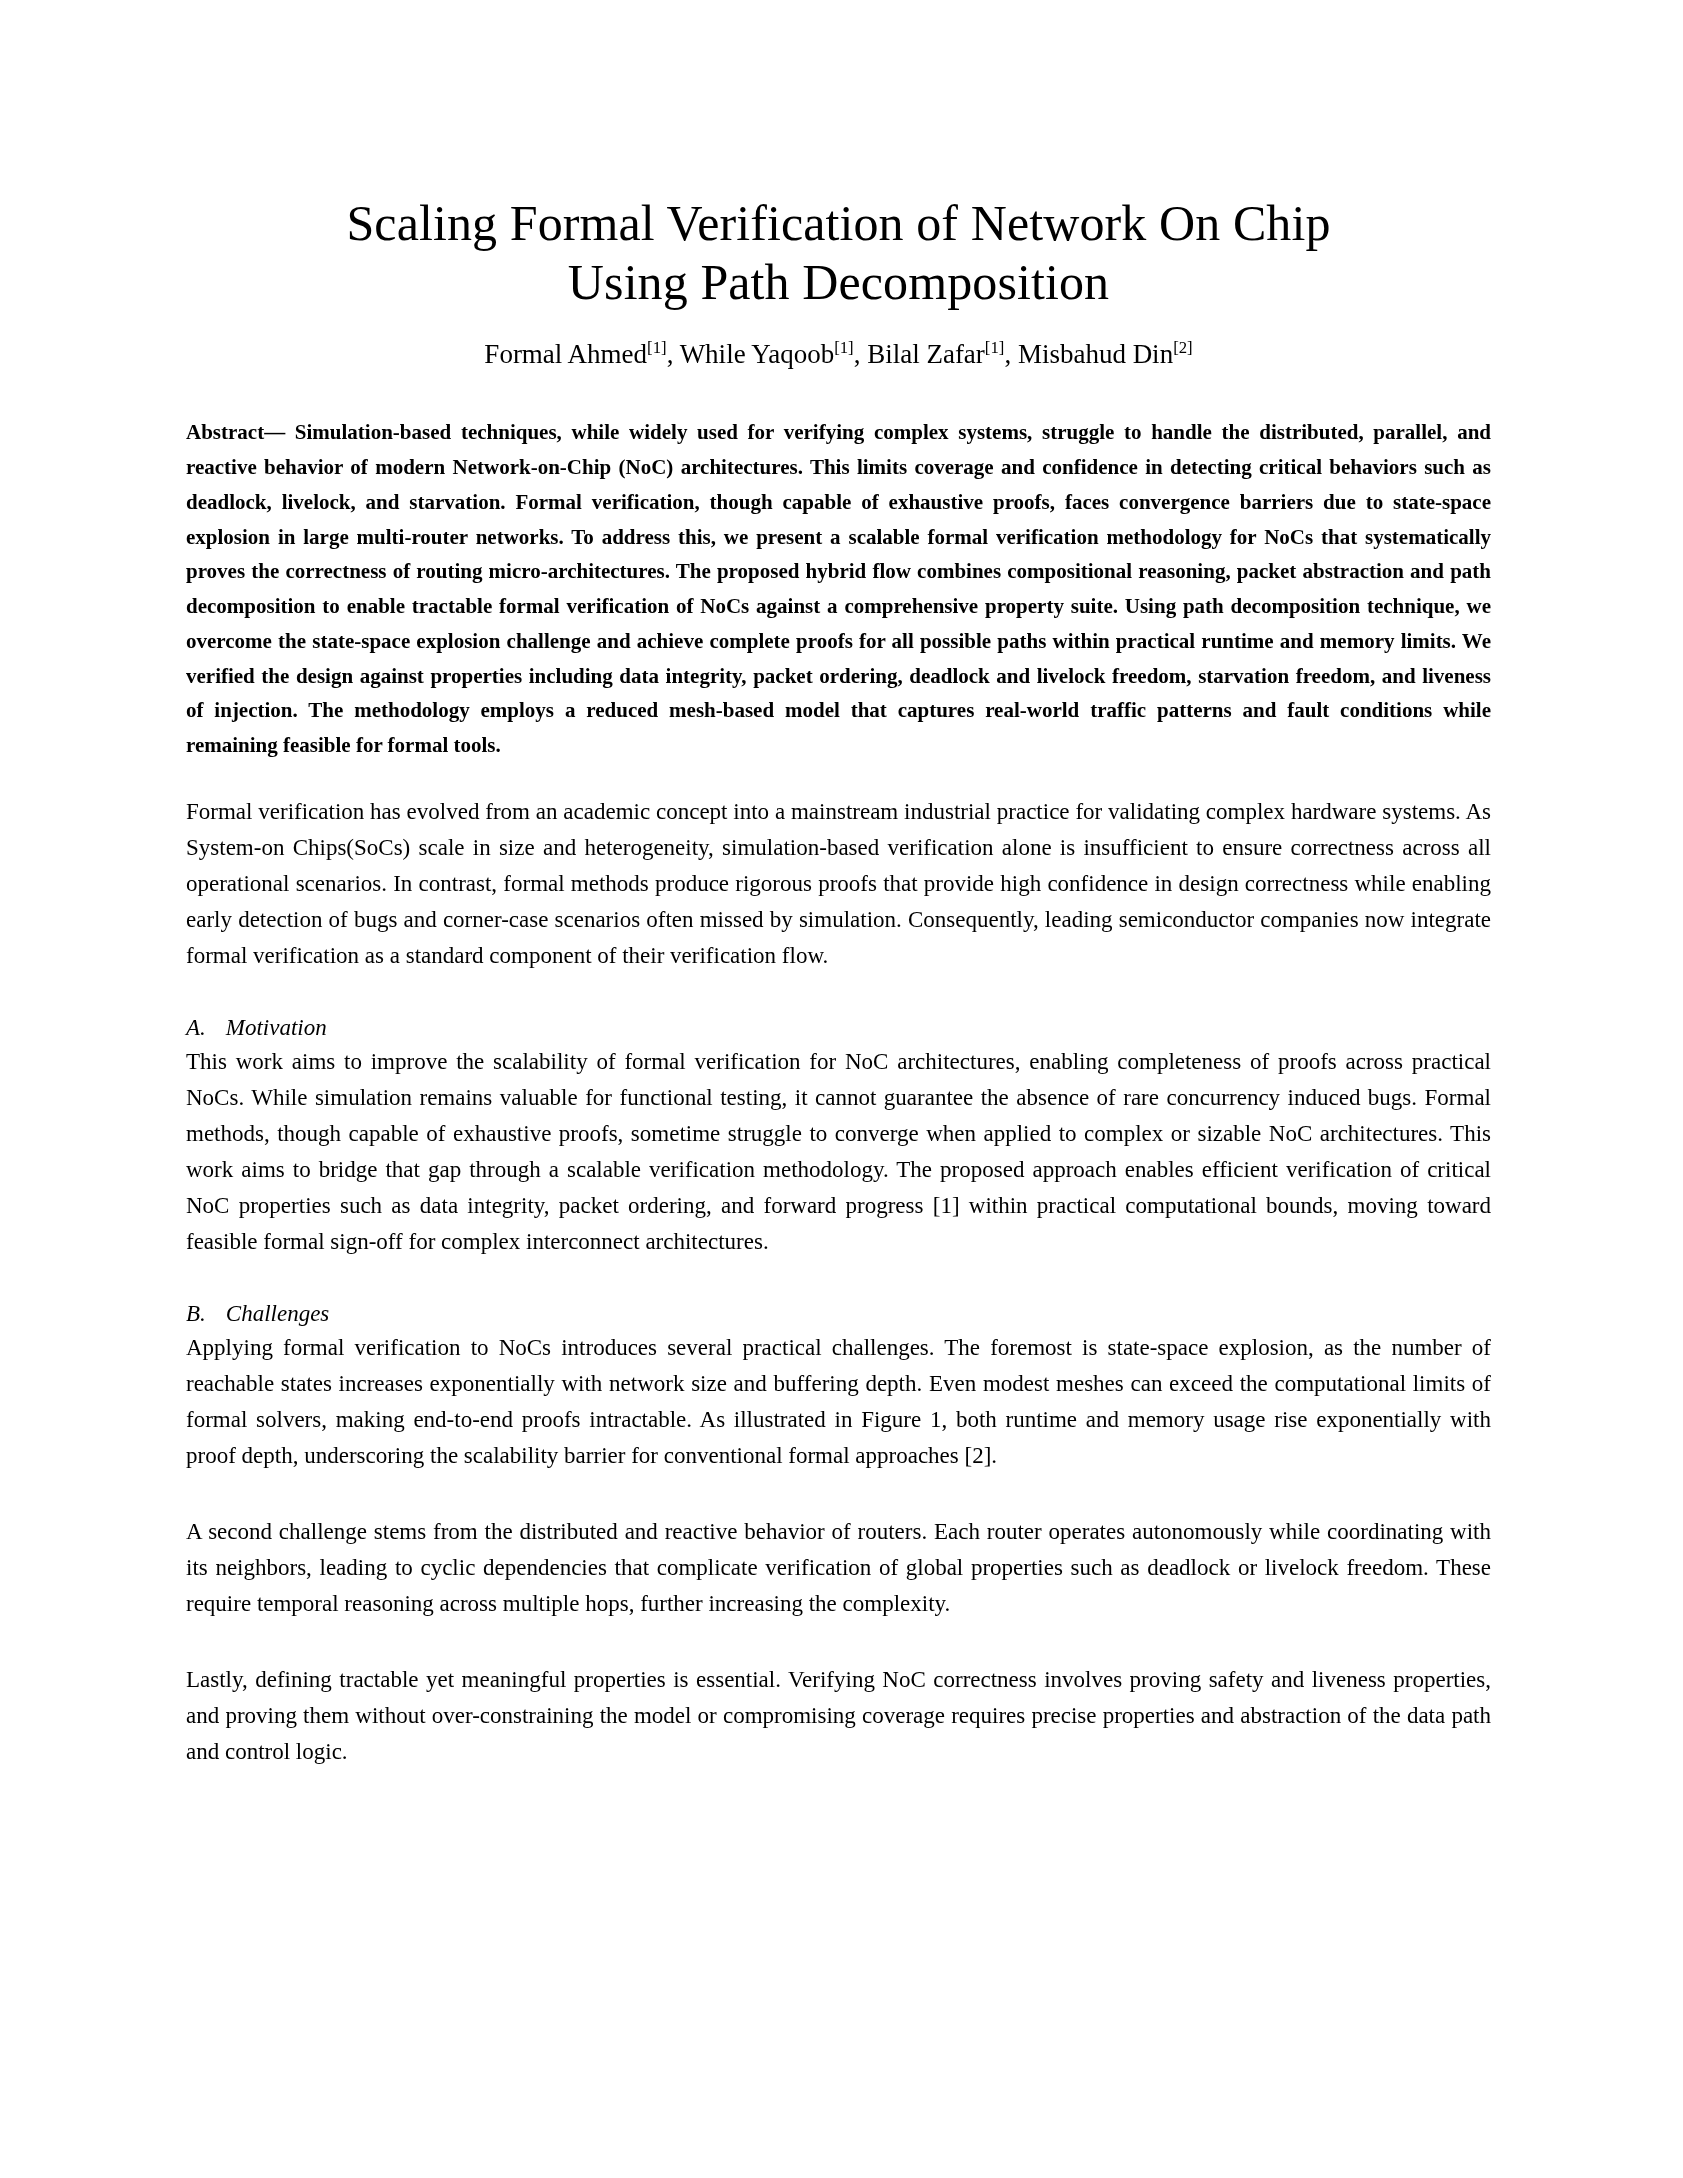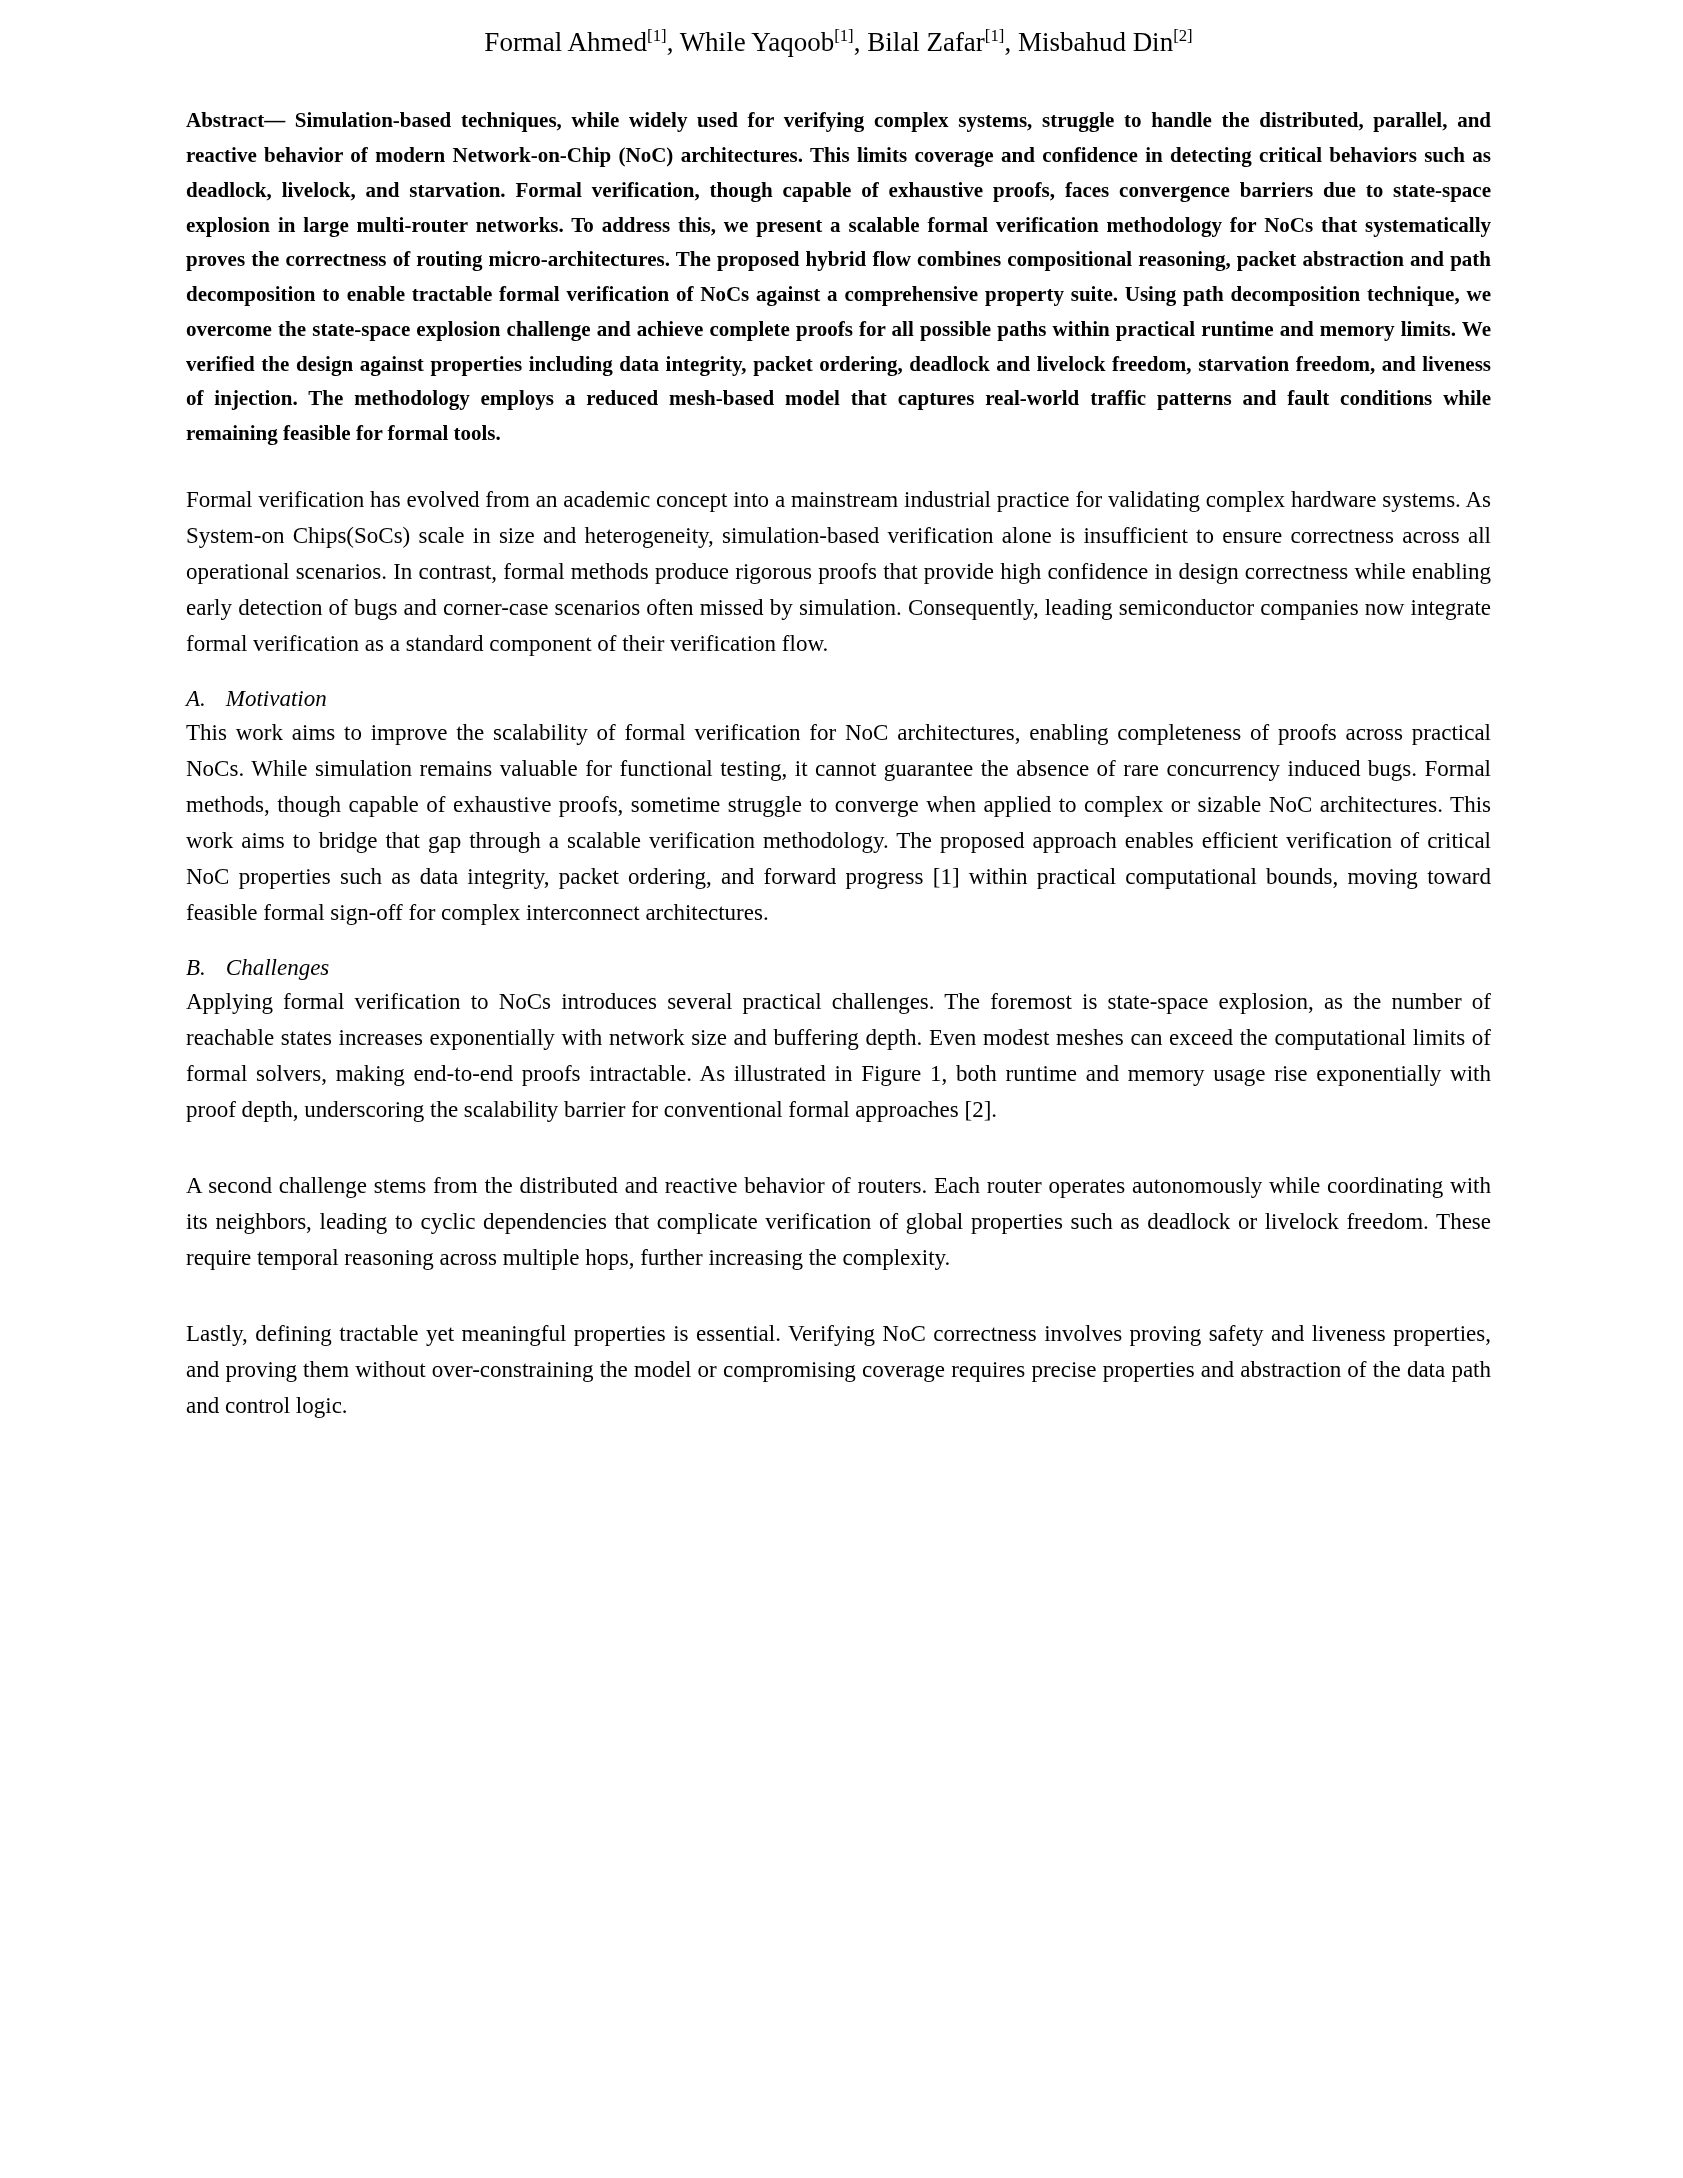--- a/index.html
+++ b/index.html
@@ -91,39 +91,43 @@
     hyphens: none;
     margin: 0;
   }
   .para.first {
     margin-top: 31px;
   }
   .para.spaced {
     margin-top: 40px;
   }
   .subsection {
-    margin-top: 24px;
+    margin-top: 41px;
     margin-bottom: 3px;
     font-size: 23px;
     font-style: italic;
   }
   .subsection .sub-letter {
     font-style: italic;
   }
   .subsection .gap {
     display: inline-block;
     width: 20px;
   }
 </style>
 </head>
 <body>
 
 <div class="page">
   <div class="content">
 
+    <div class="title-block">
+      <div class="title-line">Scaling Formal Verification of Network On Chip</div>
+      <div class="title-line">Using Path Decomposition</div>
+    </div>
 
     <div class="authors-block">
       <div class="authors-line">
         <span>Formal Ahmed</span><sup class="aff">[1]</sup><span>, </span><span>While Yaqoob</span><sup class="aff">[1]</sup><span>, </span><span>Bilal Zafar</span><sup class="aff">[1]</sup><span>, </span><span>Misbahud Din</span><sup class="aff">[2]</sup>
       </div>
     </div>
 
     <div class="abstract"><span class="abstract-label">Abstract— </span><span>Simulation-based techniques, while widely used for verifying complex systems, struggle to handle the distributed, parallel, and reactive behavior of modern Network-on-Chip (NoC) architectures. This limits coverage and confidence in detecting critical behaviors such as deadlock, livelock, and starvation. Formal verification, though capable of exhaustive proofs, faces convergence barriers due to state-space explosion in large multi-router networks. To address this, we present a scalable formal verification methodology for NoCs that systematically proves the correctness of routing micro-architectures. The proposed hybrid flow combines compositional reasoning, packet abstraction and path decomposition to enable tractable formal verification of NoCs against a comprehensive property suite. Using path decomposition technique, we overcome the state-space explosion challenge and achieve complete proofs for all possible paths within practical runtime and memory limits. We verified the design against properties including data integrity, packet ordering, deadlock and livelock freedom, starvation freedom, and liveness of injection. The methodology employs a reduced mesh-based model that captures real-world traffic patterns and fault conditions while remaining feasible for formal tools.</span></div>
 
 

